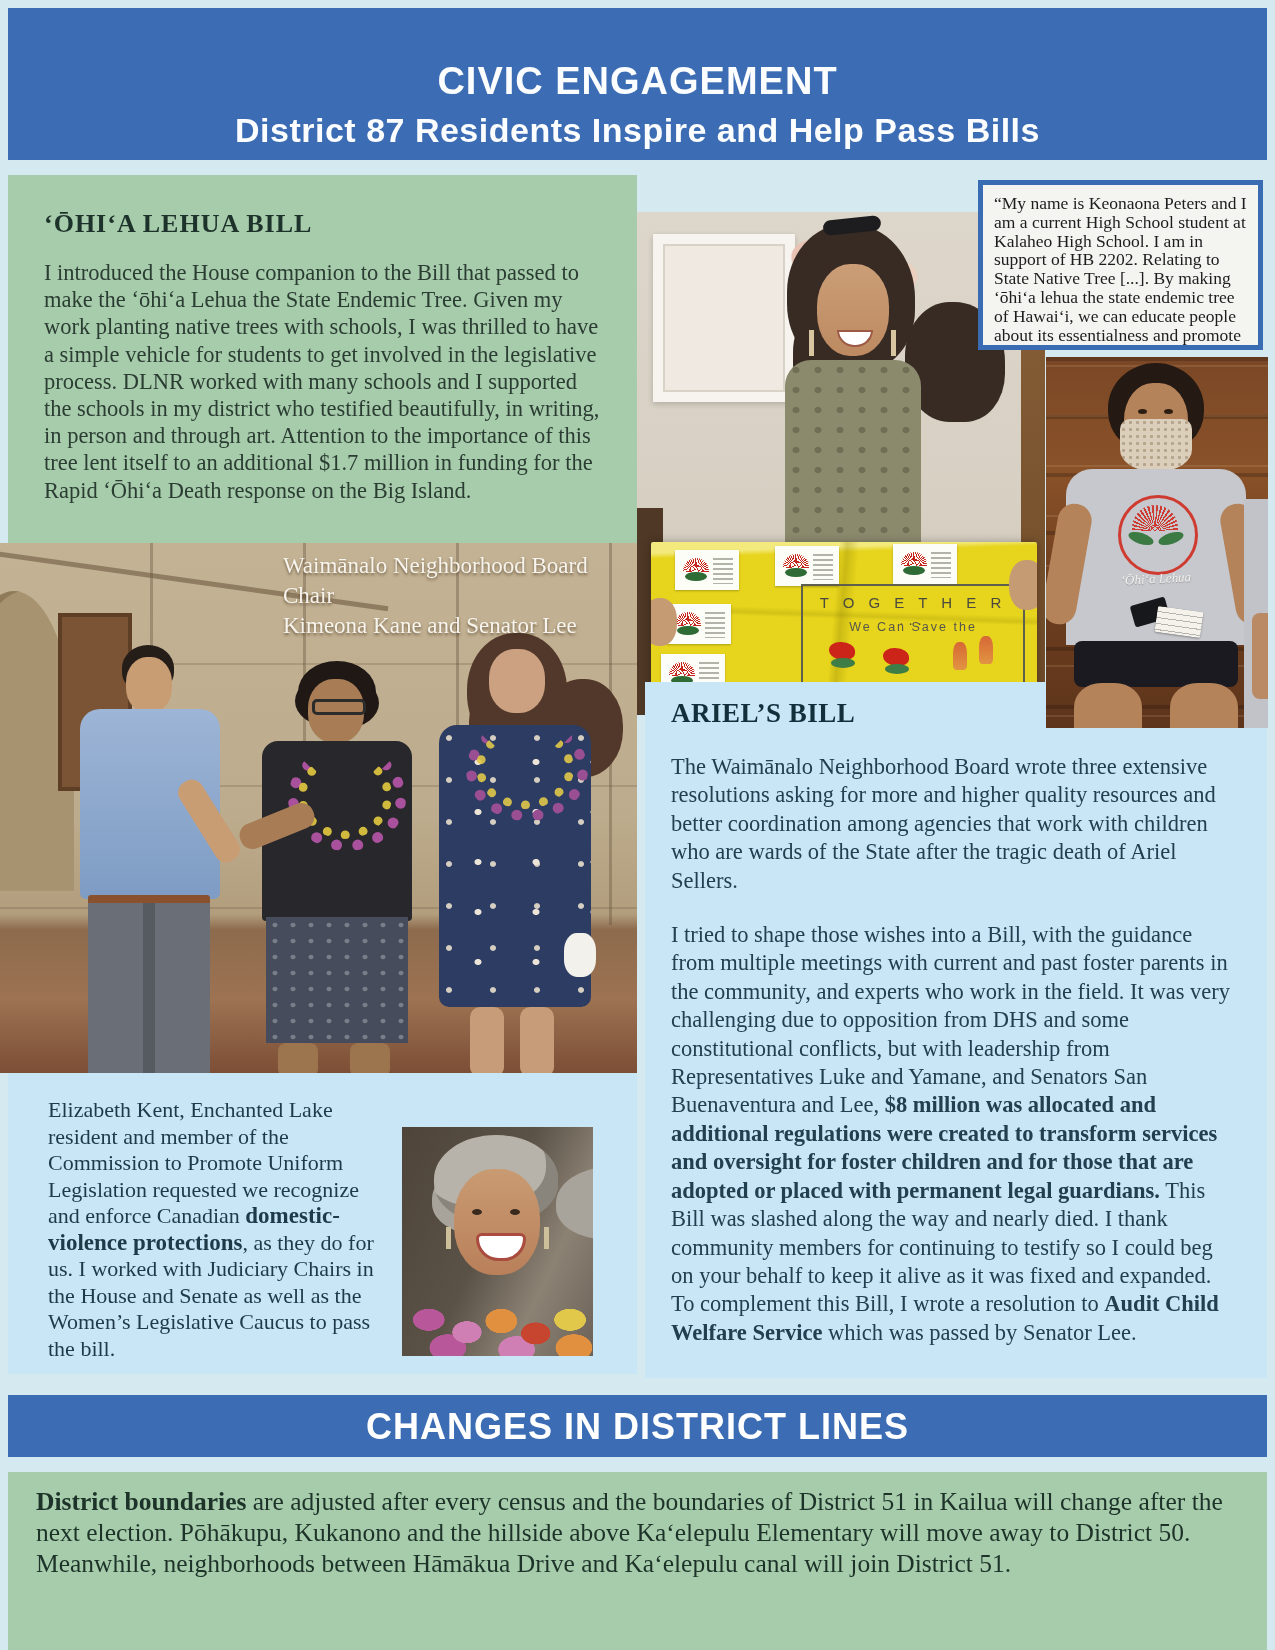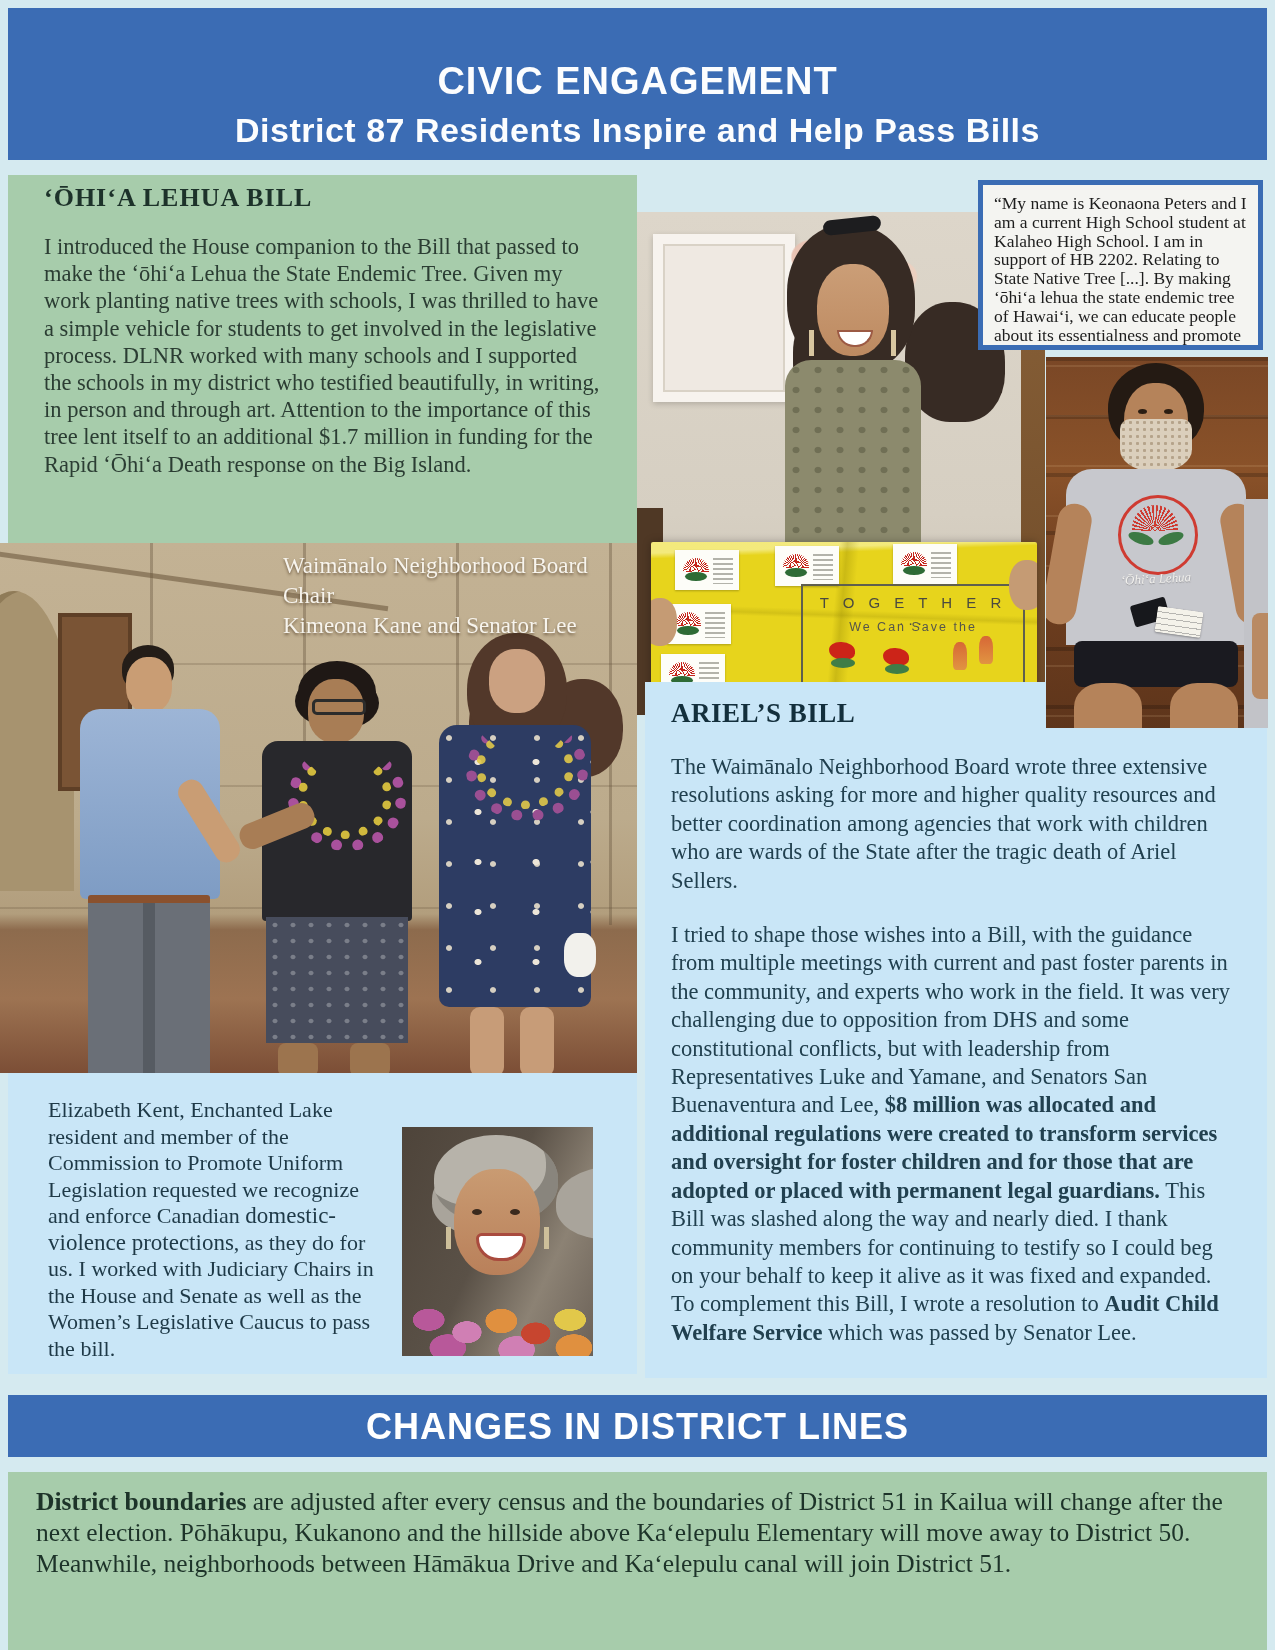--- a/index.html
+++ b/index.html
@@ -7,21 +7,21 @@
         font-family:"Liberation Serif",serif;}
 
   
   .hdr{position:absolute;left:8px;top:8px;width:1259px;height:152px;background:#3b6cb4;
        text-align:center;color:#fcfdfe;font-family:"Liberation Sans",sans-serif;font-weight:800;}
   .hdr .t1{padding-top:52px;font-size:38px;letter-spacing:1px;}
   .hdr .t2{font-size:34px;margin-top:8px;letter-spacing:.5px;}
 
   
   .ohia{position:absolute;left:8px;top:175px;width:629px;height:368px;background:#a7ccab;
-        box-sizing:border-box;padding:8px 36px;color:#2b3d33;overflow:hidden;}
+        box-sizing:border-box;padding:34px 36px;color:#2b3d33;overflow:hidden;}
   .ohia h2{margin:0;font-size:26px;letter-spacing:1px;color:#1d322a;}
   .ohia p{margin:20px 0 0;font-size:22.5px;line-height:27.2px;}
 
   
   .ph1{position:absolute;left:0;top:543px;width:637px;height:530px;overflow:hidden;
        background:linear-gradient(180deg,#c3b294 0%,#bcab8c 52%,#b29e7d 70%,#8d6b4d 73%,#9d7352 86%,#7c4e36 100%);}
   .ph1 .seams{position:absolute;left:0;top:0;width:100%;height:72%;
        background:repeating-linear-gradient(90deg,transparent 0 150px,rgba(92,74,52,.35) 150px 153px),
                   repeating-linear-gradient(180deg,transparent 0 120px,rgba(92,74,52,.22) 120px 122px);}
   .ph1 .beam{position:absolute;left:-30px;top:34px;width:420px;height:5px;background:#6e5a40;
@@ -76,21 +76,21 @@
        background-image:radial-gradient(#ece5d8 3px,transparent 4px),radial-gradient(#d6cfc1 2.5px,transparent 3.5px);
        background-size:58px 50px,44px 42px;background-position:10px 12px,32px 34px;}
   .w1 .mask{left:152px;top:300px;width:32px;height:44px;background:#f2f1ec;border-radius:40%;}
   .w1 .legL{left:58px;top:374px;width:34px;height:70px;background:#c79c78;border-radius:10px;}
   .w1 .legR{left:108px;top:374px;width:34px;height:70px;background:#c79c78;border-radius:10px;}
 
   
   .kent{position:absolute;left:8px;top:1073px;width:629px;height:301px;background:#c9e6f7;
         box-sizing:border-box;padding:24px 44px 0 40px;color:#1e3947;font-size:22px;
         line-height:26.5px;overflow:hidden;}
-  .kent b{font-weight:normal;font-size:23px;}
+  .kent b{font-weight:bold;font-size:23px;}
   .kphoto{float:right;width:191px;height:229px;margin:30px 0 0 14px;position:relative;overflow:hidden;
         background:linear-gradient(115deg,#4e443a 0%,#5a5147 45%,#8c8274 72%,#6b6157 100%);}
   .kphoto div{position:absolute;}
   .kphoto .hair{left:32px;top:8px;width:124px;height:88px;background:#b7b3aa;border-radius:50% 50% 45% 45%;
         box-shadow:inset -12px -16px 0 rgba(92,87,79,.5),-10px 20px 0 -8px #a9a49b,114px 24px 0 -8px #a9a49b;}
   .kphoto .face{left:52px;top:42px;width:86px;height:106px;border-radius:46%;
         background:linear-gradient(180deg,#c99b72,#b9805a);}
   .kphoto .eyeL{left:70px;top:82px;width:10px;height:6px;background:#3a2a1e;border-radius:50%;}
   .kphoto .eyeR{left:108px;top:82px;width:10px;height:6px;background:#3a2a1e;border-radius:50%;}
   .kphoto .smile{left:74px;top:106px;width:44px;height:22px;background:#fff;border:3px solid #a94b3e;

